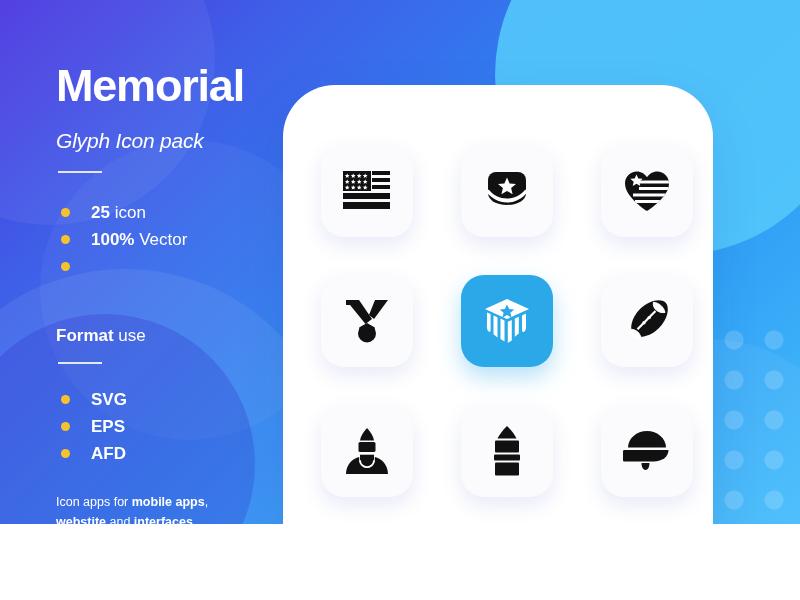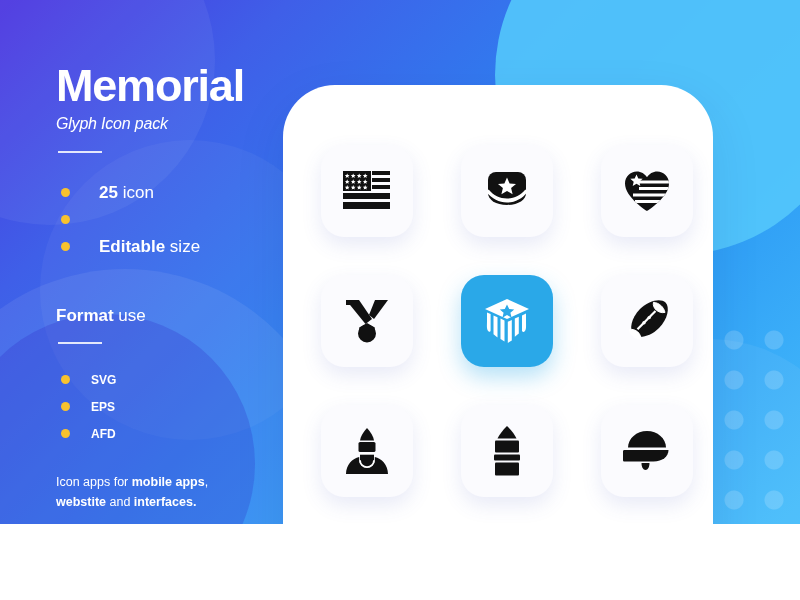--- a/index.html
+++ b/index.html
@@ -80,38 +80,37 @@
     width: 230px;
     color: #ffffff;
   }
   .title {
     font-size: 45px;
     font-weight: 700;
     letter-spacing: -1.2px;
     line-height: 1.05;
   }
   .subtitle {
-    font-size: 16px;
+    font-size: 21px;
     font-style: italic;
     font-weight: 400;
-    margin-top: 6px;
+    margin-top: 20px;
     letter-spacing: -.2px;
   }
   .rule {
     width: 44px; height: 2px;
     background: rgba(255,255,255,.85);
     margin: 18px 0 0 2px;
   }
 
   .feature-list { margin-top: 26px; }
   .feature-row {
     display: flex;
     align-items: center;
     height: 27px;
-    gap: 8px;
   }
   .bullet {
     width: 9px; height: 9px;
     border-radius: 50%;
     background: #f8c22e;
     flex: 0 0 auto;
     margin-right: 21px;
     margin-left: 5px;
   }
   .feat-text { font-size: 17px; font-weight: 400; white-space: nowrap; }
@@ -124,21 +123,21 @@
     margin-left: 0;
   }
   .format-head .b { font-weight: 700; }
   .rule2 {
     width: 44px; height: 2px;
     background: rgba(255,255,255,.85);
     margin: 16px 0 0 2px;
   }
   .format-list { margin-top: 22px; }
   .format-row { display: flex; align-items: center; height: 27px; }
-  .format-text { font-size: 12px; font-weight: 700; }
+  .format-text { font-size: 17px; font-weight: 700; }
 
   .footer-note {
     margin-top: 26px;
     font-size: 12.5px;
     line-height: 1.55;
     font-weight: 400;
     max-width: 190px;
   }
   .footer-note .b { font-weight: 700; }
 
@@ -199,24 +198,24 @@
     <div class="subtitle">Glyph Icon pack</div>
     <div class="rule"></div>
 
     <div class="feature-list">
       <div class="feature-row">
         <span class="bullet"></span>
         <span class="feat-text"><span class="b">25</span><span> icon</span></span>
       </div>
       <div class="feature-row">
         <span class="bullet"></span>
+        <span class="feat-text"><span class="b">100%</span><span> Vector</span></span>
       </div>
       <div class="feature-row">
         <span class="bullet"></span>
-        <span class="feat-text"><span class="b">Editable</span><span> size</span></span>
       </div>
     </div>
 
     <div class="format-head"><span class="b">Format</span><span> use</span></div>
     <div class="rule2"></div>
 
     <div class="format-list">
       <div class="format-row">
         <span class="bullet"></span>
         <span class="format-text">SVG</span>

